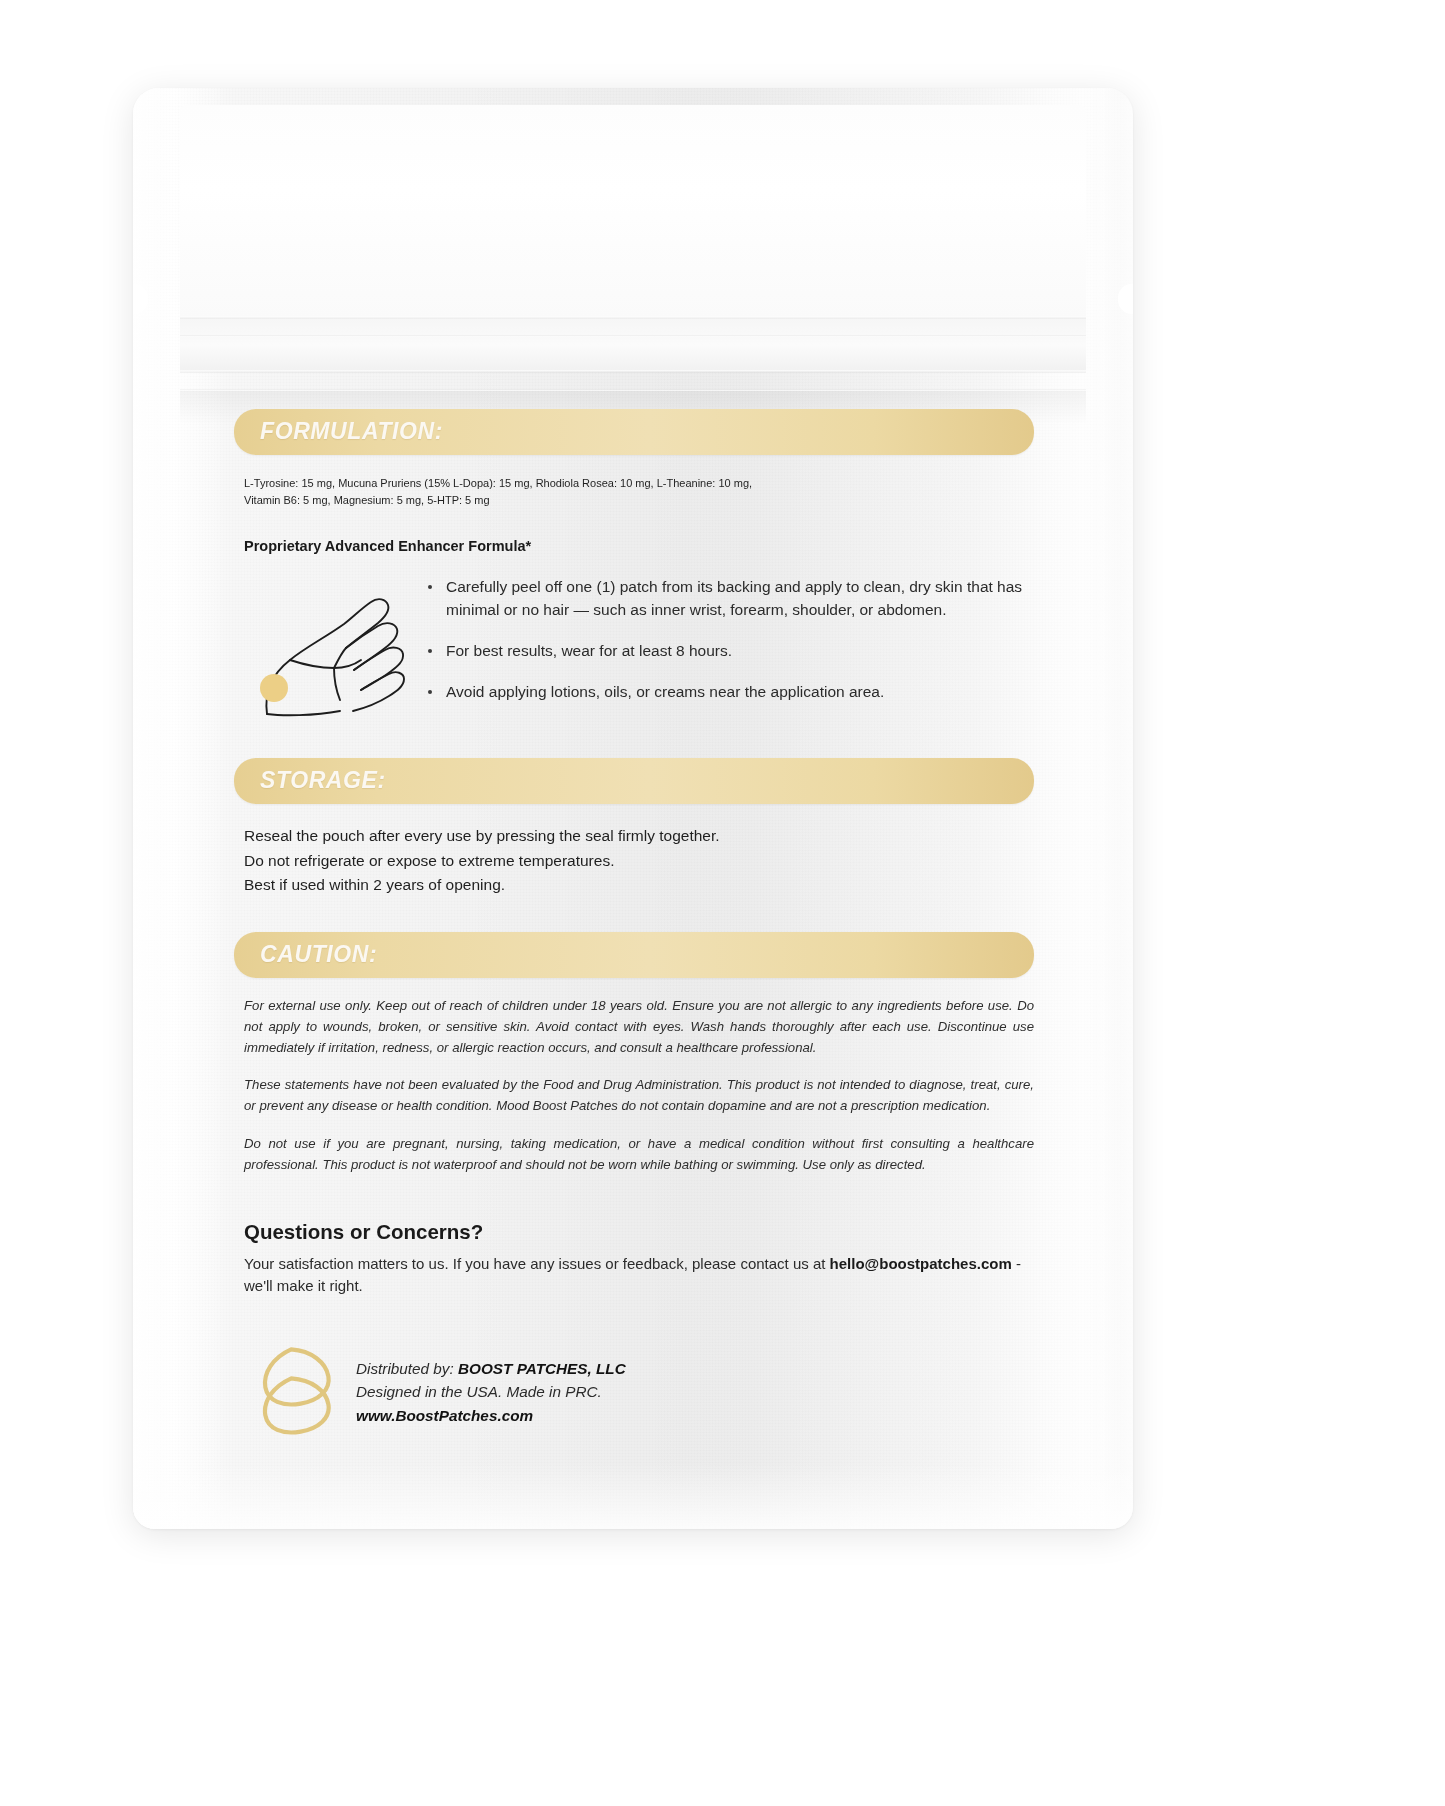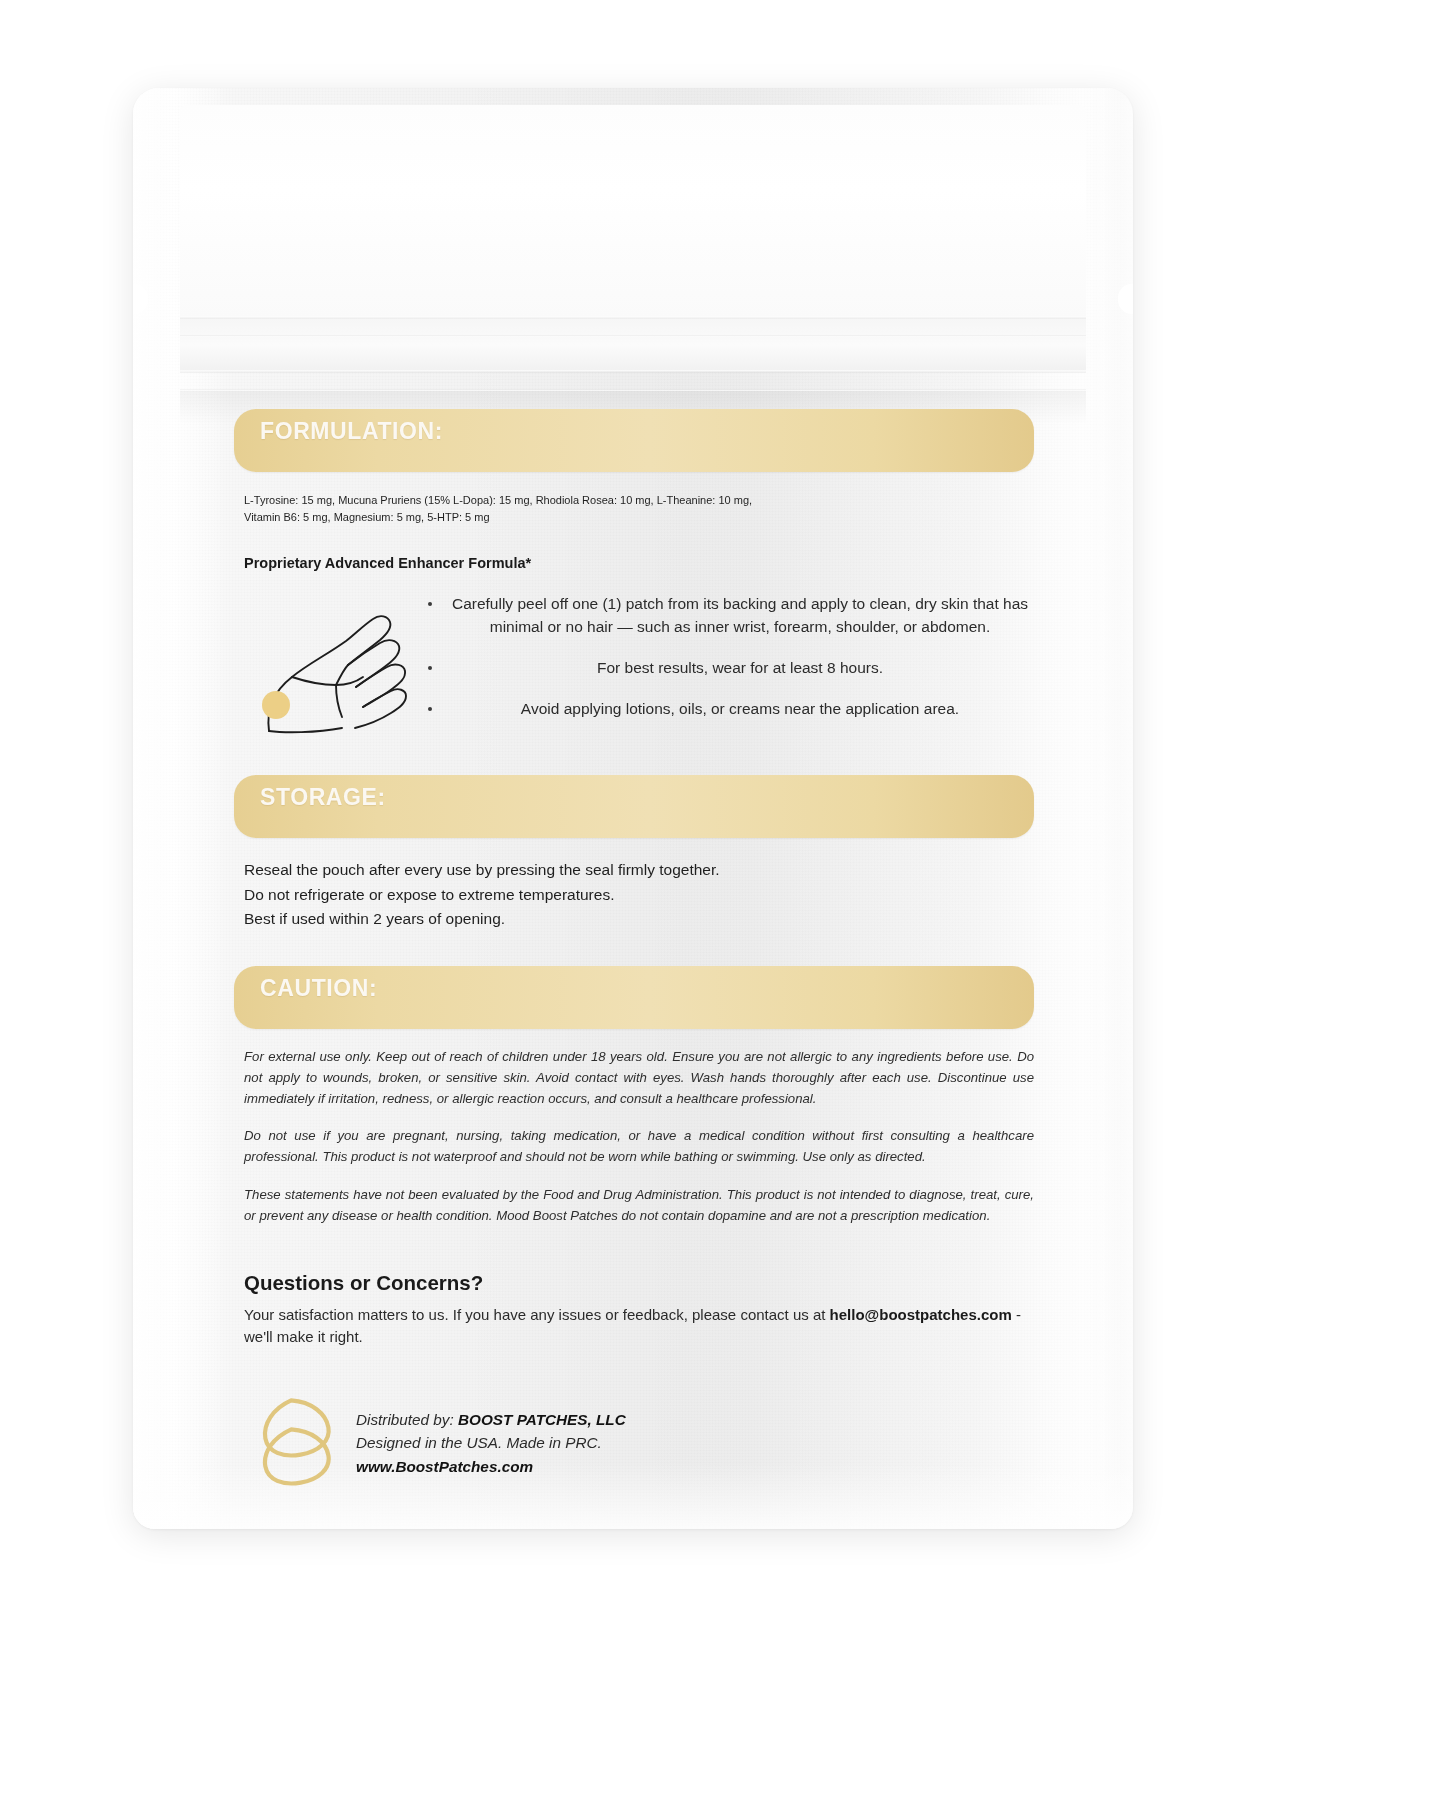--- a/index.html
+++ b/index.html
@@ -93,32 +93,33 @@
 
   
   .content{
     position:absolute;left:101px;top:321px;width:800px;z-index:6;
     color:#1f1f1f;
   }
 
   .band{
     display:block;border-radius:22px;
     background:linear-gradient(90deg,#e6cf92 0%,#ecd9a4 18%,#f0e0b4 52%,#ecd9a3 80%,#e3ca8c 100%);
-    padding:9px 0 27px 26px;
+    padding:9px 0 10px 26px;
     box-shadow:0 1px 2px rgba(0,0,0,.05);
+    font-style:italic;
   }
   .band-title{
     font-size:23px;font-weight:700;letter-spacing:.6px;color:#fbf8f2;
     text-shadow:0 1px 1px rgba(160,130,60,.18);
   }
   .formulation-text{margin:20px 0 12px 10px;font-size:11px;line-height:1.52;}
   .prop-line{margin:30px 0 22px 10px;font-size:14.5px;font-weight:700;color:#1a1a1a;}
 
   
-  .howto-row{display:flex;align-items:flex-start;margin:8px 0 0 0;text-align:center;}
+  .howto-row{display:flex;align-items:flex-start;margin:8px 0 0 0;}
   .hand-col{width:190px;flex:0 0 190px;padding-top:4px;}
   .bullets{flex:1;margin:0;padding:0;list-style:none;}
   .bullets li{
     position:relative;padding-left:22px;margin-bottom:18px;
     font-size:15.5px;line-height:1.48;color:#2b2b2b;
   }
   .bullets li:last-child{margin-bottom:0;}
   .bullets li::before{
     content:"";position:absolute;left:4px;top:9px;width:4px;height:4px;
     border-radius:50%;background:#3a3a3a;
@@ -208,22 +209,22 @@
         <div>Best if used within 2 years of opening.</div>
       </div>
 
       <div class="gap-md"></div>
 
       <div class="band">
         <span class="band-title">CAUTION:</span>
       </div>
       <div class="caution-block">
         <p class="caution-p">For external use only. Keep out of reach of children under 18 years old. Ensure you are not allergic to any ingredients before use. Do not apply to wounds, broken, or sensitive skin. Avoid contact with eyes. Wash hands thoroughly after each use. Discontinue use immediately if irritation, redness, or allergic reaction occurs, and consult a healthcare professional.</p>
+        <p class="caution-p">These statements have not been evaluated by the Food and Drug Administration. This product is not intended to diagnose, treat, cure, or prevent any disease or health condition. Mood Boost Patches do not contain dopamine and are not a prescription medication.</p>
         <p class="caution-p">Do not use if you are pregnant, nursing, taking medication, or have a medical condition without first consulting a healthcare professional. This product is not waterproof and should not be worn while bathing or swimming. Use only as directed.</p>
-        <p class="caution-p">These statements have not been evaluated by the Food and Drug Administration. This product is not intended to diagnose, treat, cure, or prevent any disease or health condition. Mood Boost Patches do not contain dopamine and are not a prescription medication.</p>
       </div>
 
       <div class="qsection">
         <div class="q-title">Questions or Concerns?</div>
         <div class="q-text">
           <span>Your satisfaction matters to us. If you have any issues or feedback, please contact us at </span><span class="q-email">hello@boostpatches.com</span><span> - we'll make it right.</span>
         </div>
       </div>
 
       <div class="footer">

